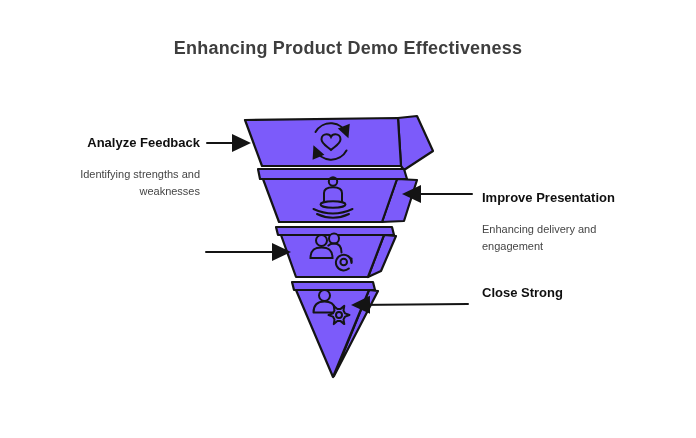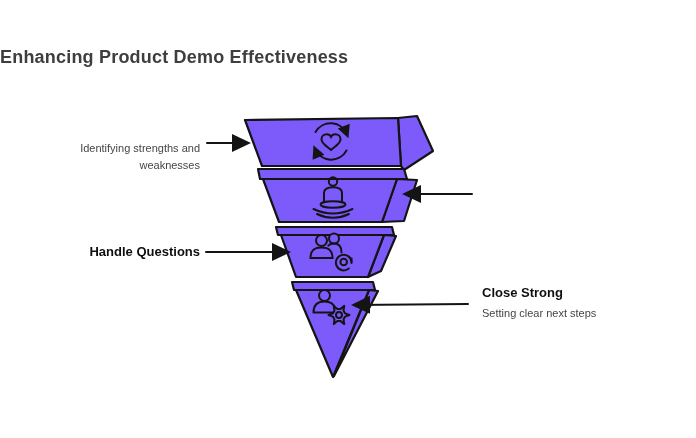--- a/index.html
+++ b/index.html
@@ -1,30 +1,30 @@
 <!DOCTYPE html>
 <html><head>
 <meta charset="utf-8">
 <style>
   html,body { margin:0; padding:0; background:#ffffff; }
   .stage {
     position:relative; width:696px; height:438px; overflow:hidden;
     background:#ffffff; font-family:"Liberation Sans", sans-serif;
   }
   .title {
-    position:absolute; top:47px; left:0; width:100%;
-    font-size:18px; font-weight:bold;
+    position:absolute; top:38px; left:0; width:100%;
+    text-align:center; font-size:18px; font-weight:bold;
     color:#3e3e3e; letter-spacing:0.2px;
   }
   .funnel-svg { position:absolute; top:0; left:0; }
   .step-label { position:absolute; }
   .step-label.left  { right:496px; width:165px; text-align:right; }
   .step-label.right { left:482px;  width:170px; text-align:left; }
   .step-title { font-size:13px; font-weight:bold; color:#0f0f0f; }
-  .step-desc  { font-size:11px; color:#454545; line-height:1.5; margin-top:5px; }
+  .step-desc  { font-size:11px; color:#454545; line-height:1.5; margin-top:16px; }
   .step-label.left .step-desc { width:140px; margin-left:auto; }
   .step-label.right .step-desc { width:140px; }
 </style>
 </head>
 <body>
 
 <div class="stage">
 
   <div class="title">Enhancing Product Demo Effectiveness</div>
 
@@ -91,26 +91,29 @@
 
     <g stroke="#141414" stroke-width="2" stroke-linecap="round">
       <line x1="207" y1="143" x2="248" y2="143" marker-end="url(#arr)"></line>
       <line x1="206" y1="252" x2="288" y2="252" marker-end="url(#arr)"></line>
       <line x1="472" y1="194" x2="405" y2="194" marker-end="url(#arr)"></line>
       <line x1="468" y1="304" x2="354" y2="305" marker-end="url(#arr)"></line>
     </g>
   </svg>
 
   <div class="step-label left" style="top:135px">
+    <div class="step-title">Analyze Feedback</div>
     <div class="step-desc">Identifying strengths and weaknesses</div>
   </div>
 
+  <div class="step-label right" style="top:190px">
+    <div class="step-title">Improve Presentation</div>
+    <div class="step-desc">Enhancing delivery and engagement</div>
+  </div>
 
   <div class="step-label left" style="top:244px">
-    <div class="step-title">Handle Questions</div>
   </div>
 
   <div class="step-label right" style="top:285px">
     <div class="step-title">Close Strong</div>
-    <div class="step-desc">Setting clear next steps</div>
   </div>
 
 </div>
 
 </body></html>

